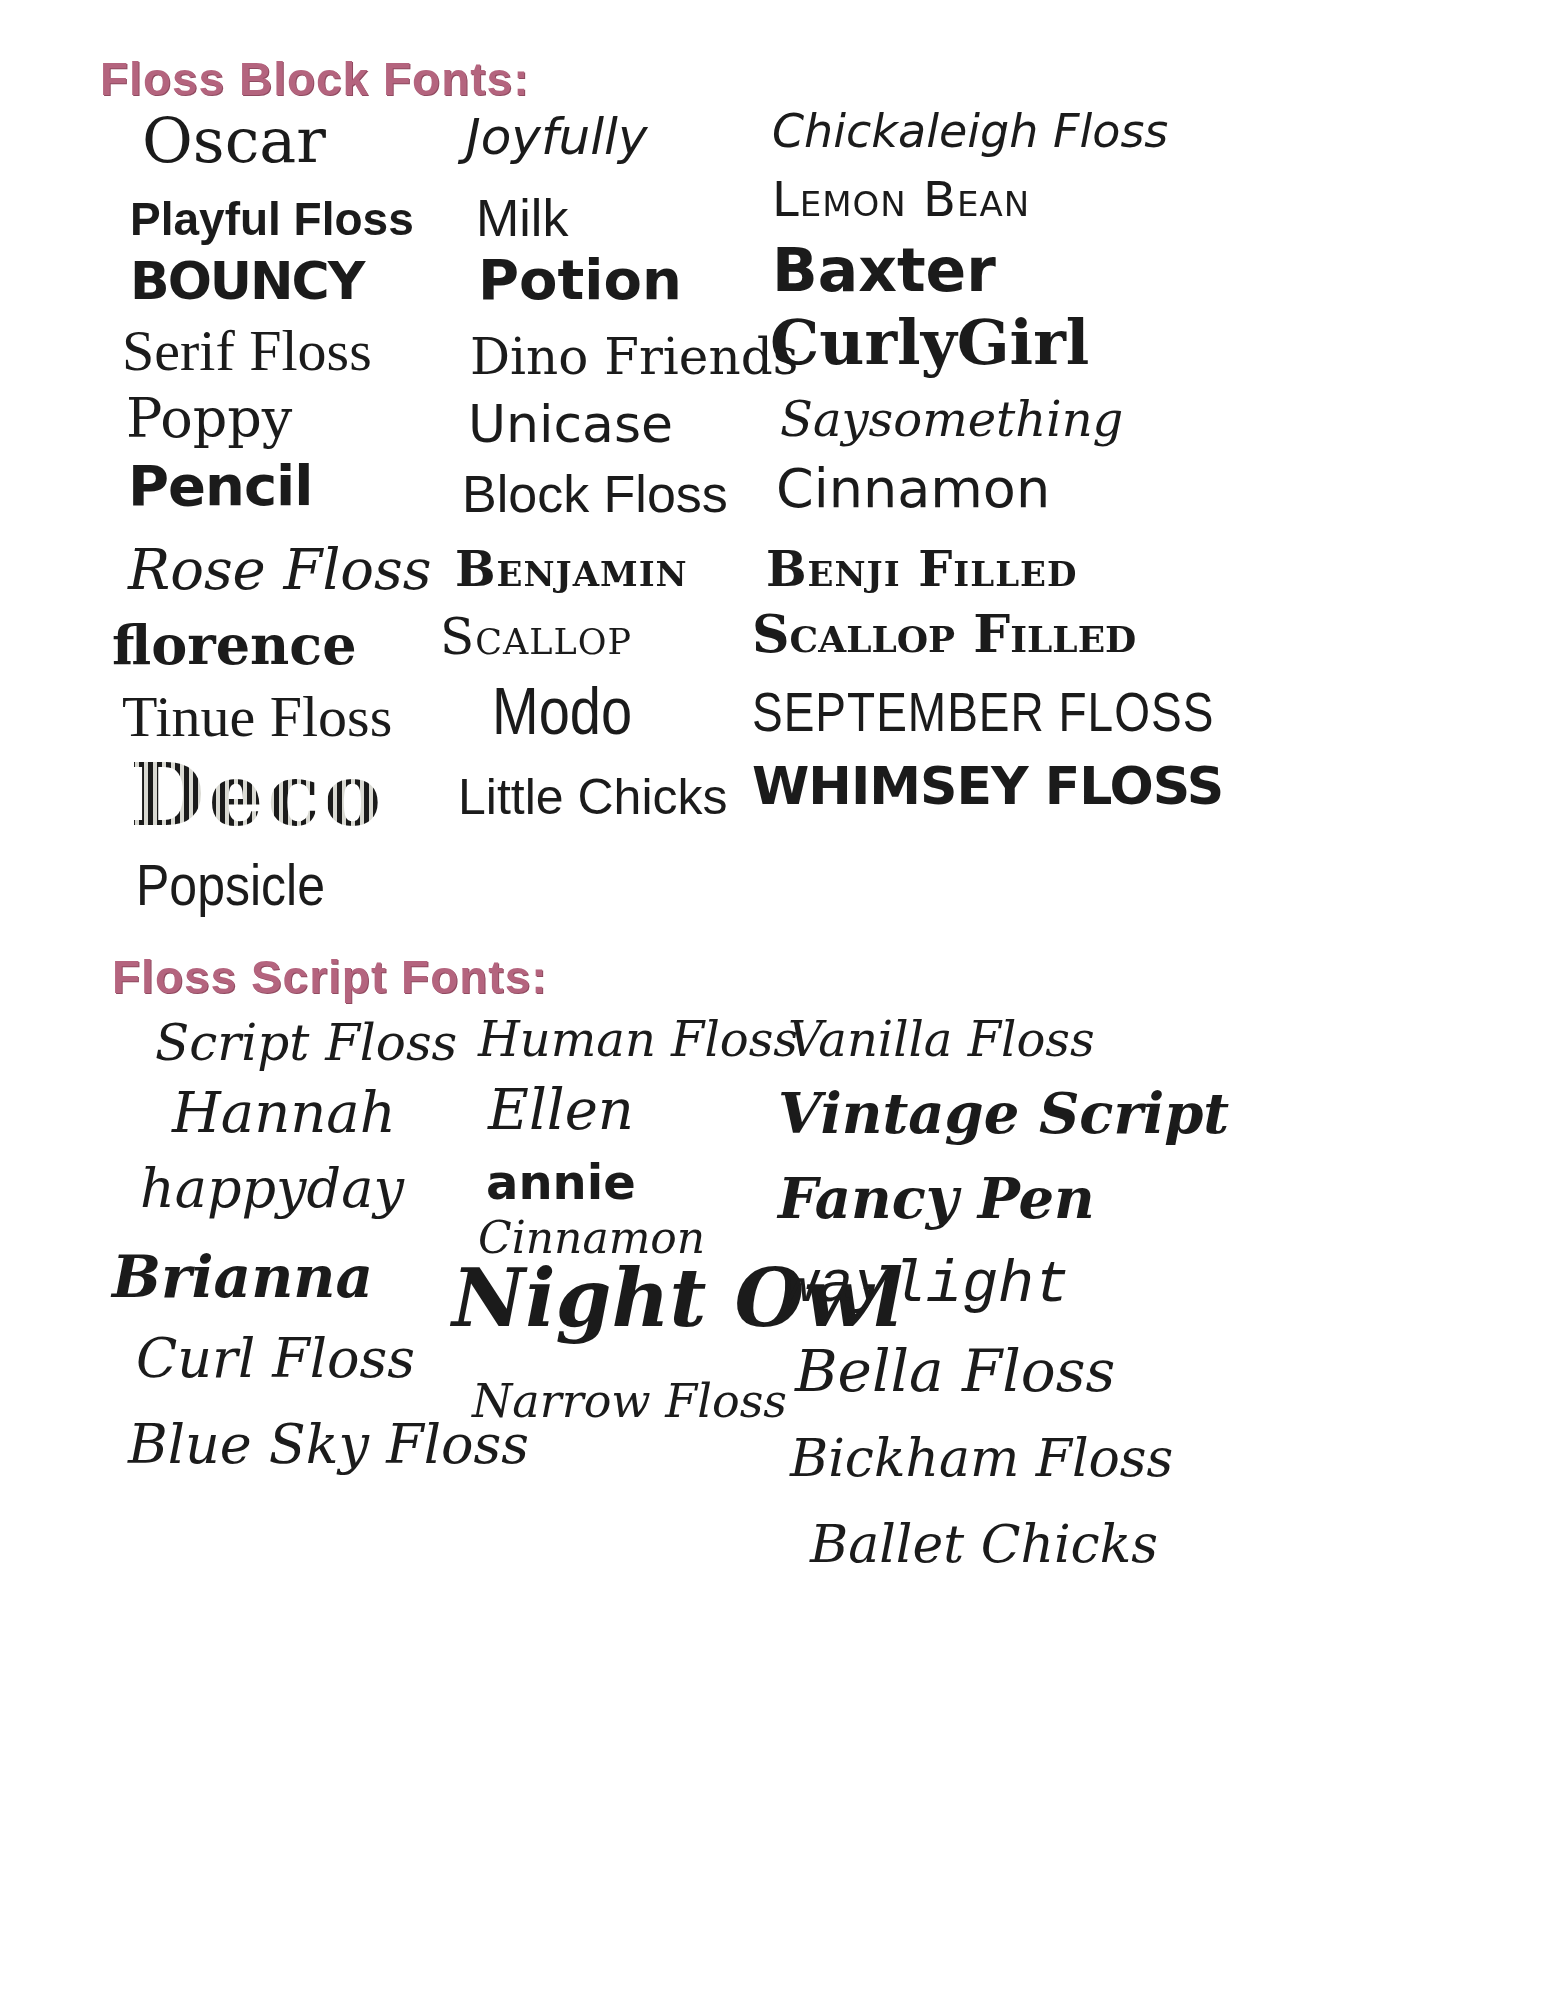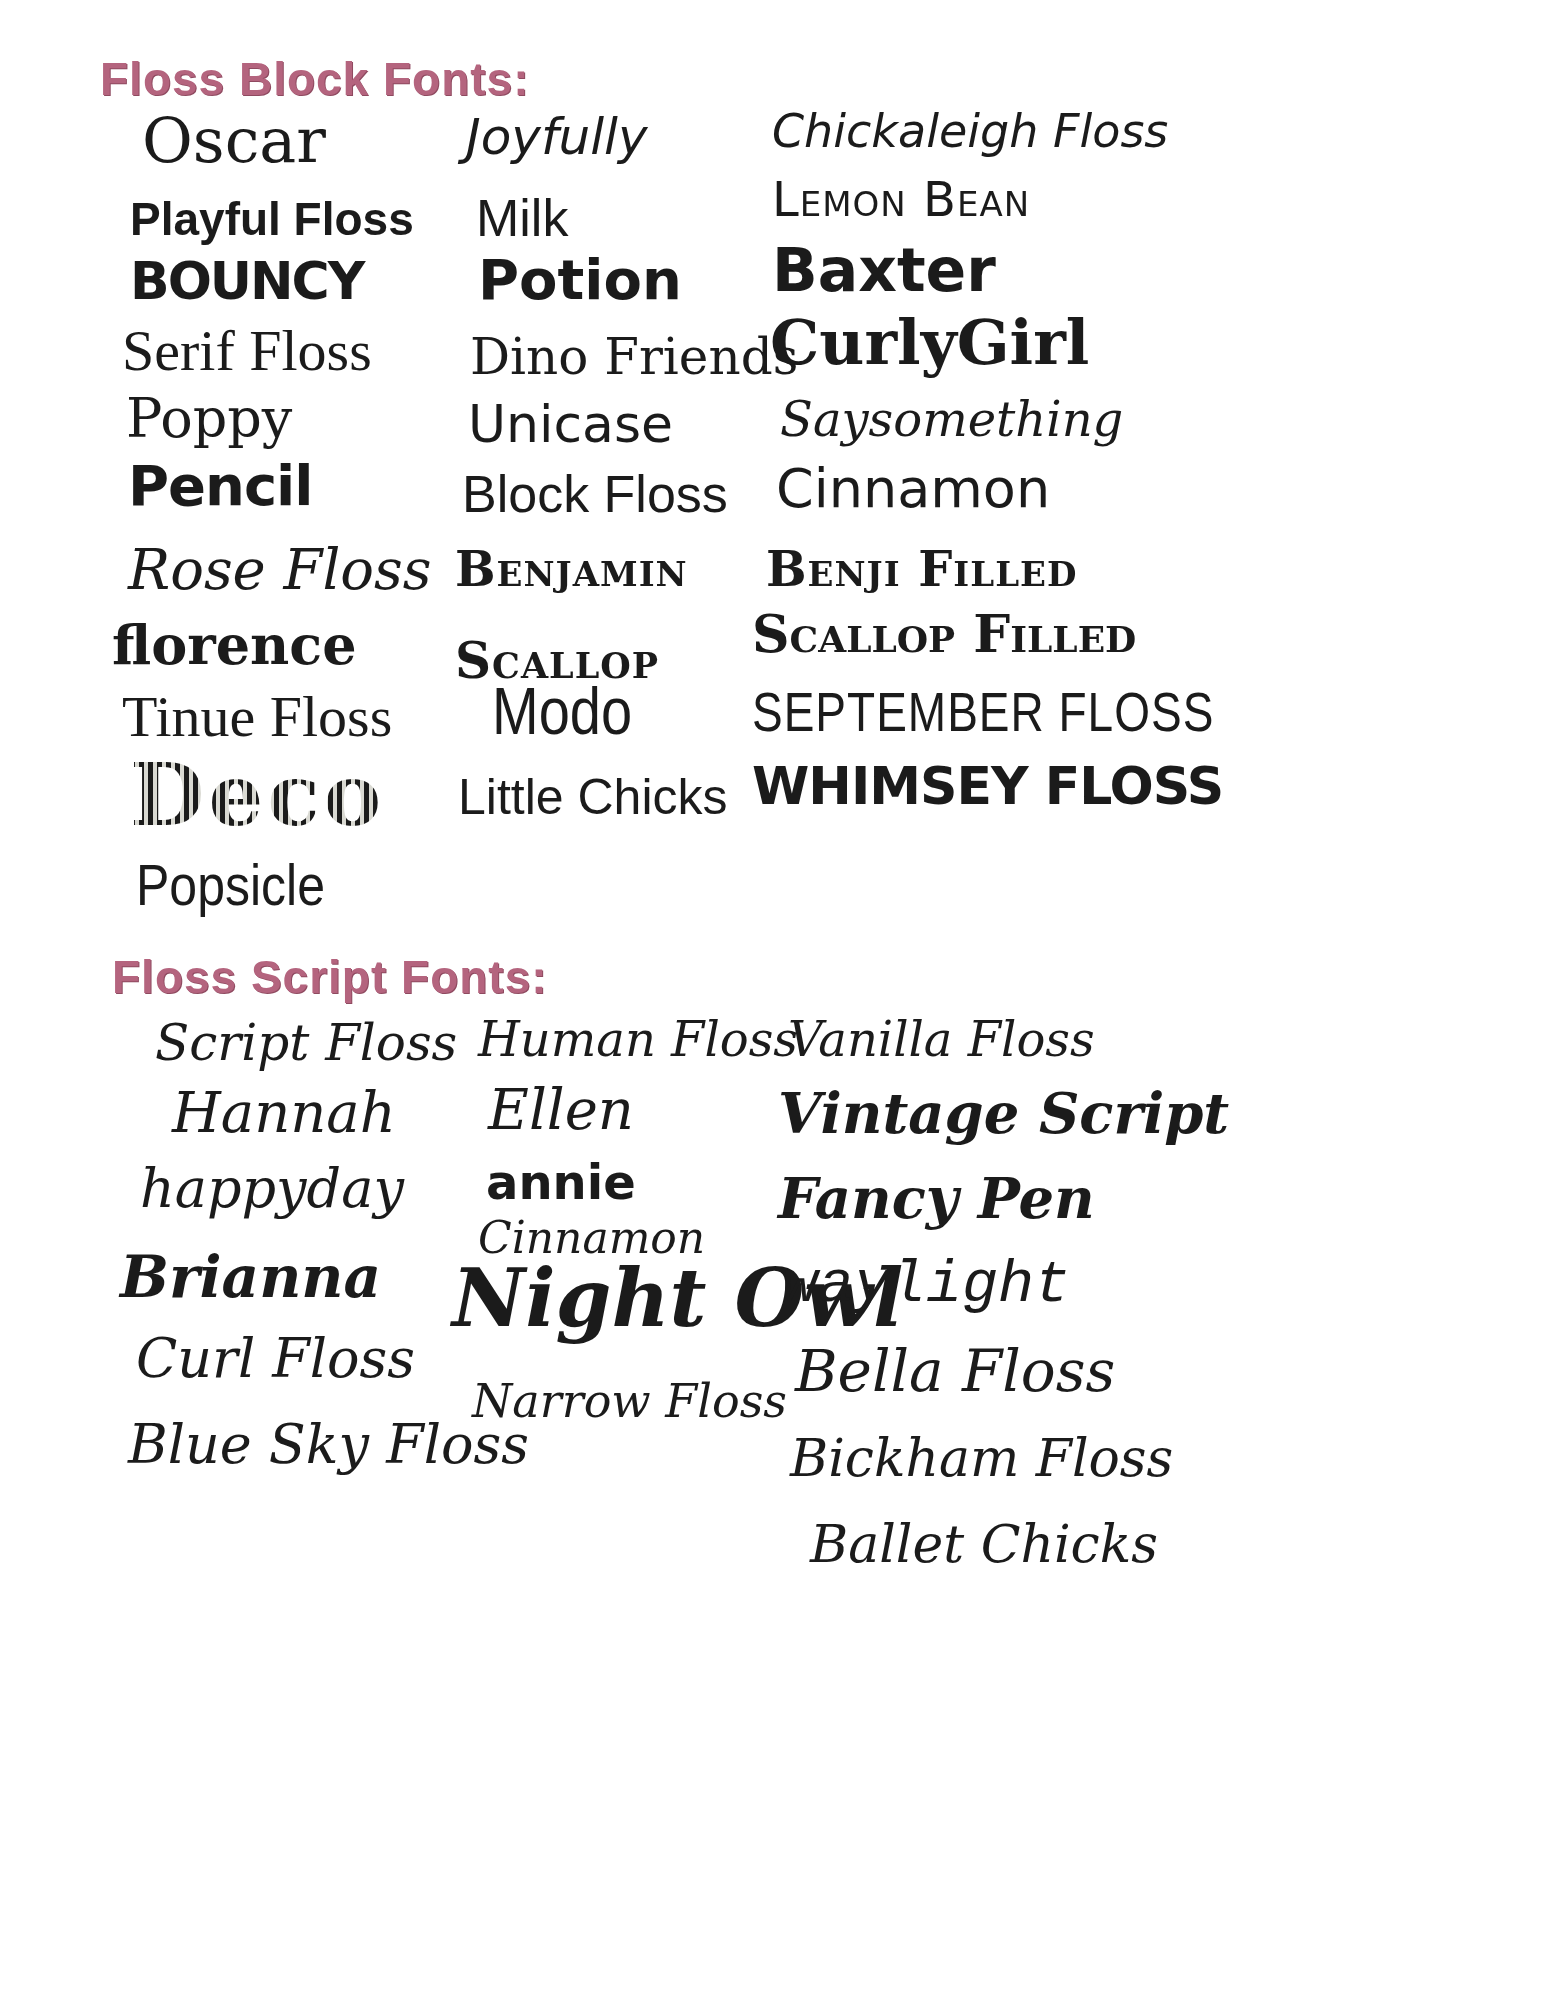--- a/index.html
+++ b/index.html
@@ -28,41 +28,41 @@
   .s-popsicle{left:136px;top:857px;font-size:50px;font-family:"Liberation Sans",sans-serif;transform:scaleY(1.15);transform-origin:top left;}
 
   
   .s-joyfully{left:466px;top:112px;font-size:50px;font-family:"DejaVu Sans",sans-serif;font-style:italic;}
   .s-milk{left:476px;top:192px;font-size:52px;font-family:"Liberation Sans",sans-serif;}
   .s-potion{left:478px;top:252px;font-size:56px;font-family:"DejaVu Sans",sans-serif;font-weight:800;}
   .s-dinofriends{left:470px;top:332px;font-size:50px;font-family:"DejaVu Serif",serif;}
   .s-unicase{left:468px;top:398px;font-size:52px;font-family:"DejaVu Sans",sans-serif;}
   .s-blockfloss{left:462px;top:468px;font-size:52px;font-family:"Liberation Sans",sans-serif;}
   .s-benjamin{left:455px;top:545px;font-size:48px;font-family:"DejaVu Serif",serif;font-weight:bold;font-variant:small-caps;letter-spacing:1px;}
-  .s-scallop{left:455px;top:612px;font-size:50px;font-family:"DejaVu Serif",serif;font-weight:bold;font-variant:small-caps;letter-spacing:1px;margin-top:24px;}
+  .s-scallop{left:440px;top:612px;font-size:50px;font-family:"DejaVu Serif",serif;font-weight:normal;font-variant:small-caps;letter-spacing:1px;}
   .s-modo{left:492px;top:678px;font-size:56px;font-family:"Liberation Sans",sans-serif;transform:scaleY(1.2);transform-origin:top left;}
   .s-littlechicks{left:458px;top:772px;font-size:50px;font-family:"Liberation Sans",sans-serif;}
 
   
   .s-chickaleigh{left:772px;top:108px;font-size:46px;font-family:"DejaVu Sans",sans-serif;font-style:italic;}
   .s-lemonbean{left:772px;top:175px;font-size:48px;font-family:"DejaVu Sans",sans-serif;font-variant:small-caps;letter-spacing:1px;}
   .s-baxter{left:772px;top:240px;font-size:60px;font-family:"DejaVu Sans",sans-serif;font-weight:800;}
   .s-curlygirl{left:770px;top:312px;font-size:62px;font-family:"DejaVu Serif",serif;font-weight:bold;}
   .s-saysomething{left:780px;top:395px;font-size:48px;font-family:"DejaVu Serif",serif;font-style:italic;}
   .s-cinnamon{left:776px;top:462px;font-size:54px;font-family:"DejaVu Sans",sans-serif;}
   .s-benjifilled{left:766px;top:545px;font-size:48px;font-family:"DejaVu Serif",serif;font-weight:bold;font-variant:small-caps;letter-spacing:1px;}
   .s-scallopfilled{left:752px;top:608px;font-size:52px;font-family:"DejaVu Serif",serif;font-weight:800;font-variant:small-caps;}
   .s-septemberfloss{left:752px;top:684px;font-size:46px;font-family:"Liberation Sans",sans-serif;text-transform:uppercase;letter-spacing:1px;transform:scaleY(1.2);transform-origin:top left;}
   .s-whimseyfloss{left:752px;top:760px;font-size:52px;font-family:"DejaVu Sans",sans-serif;font-weight:800;text-transform:uppercase;letter-spacing:-1px;}
 
   
   .s-scriptfloss{left:155px;top:1018px;font-size:50px;font-family:"DejaVu Serif",serif;font-style:italic;}
   .s-hannah{left:148px;top:1085px;font-size:56px;font-family:"DejaVu Serif",serif;font-style:italic;margin-left:24px;}
   .s-happyday{left:140px;top:1162px;font-size:54px;font-family:"DejaVu Serif",serif;font-style:italic;}
-  .s-brianna{left:120px;top:1248px;font-size:58px;font-family:"DejaVu Serif",serif;font-style:italic;font-weight:bold;}
+  .s-brianna{left:112px;top:1248px;font-size:58px;font-family:"DejaVu Serif",serif;font-style:italic;font-weight:bold;}
   .s-curlfloss{left:136px;top:1332px;font-size:54px;font-family:"DejaVu Serif",serif;font-style:italic;}
   .s-blueskyfloss{left:128px;top:1418px;font-size:54px;font-family:"DejaVu Serif",serif;font-style:italic;}
 
   
   .s-humanfloss{left:478px;top:1015px;font-size:48px;font-family:"DejaVu Serif",serif;font-style:italic;}
   .s-ellen{left:488px;top:1082px;font-size:56px;font-family:"DejaVu Serif",serif;font-style:italic;}
   .s-annie{left:486px;top:1158px;font-size:48px;font-family:"DejaVu Sans",sans-serif;font-weight:800;}
   .s-cookies{left:478px;top:1216px;font-size:44px;font-family:"DejaVu Serif",serif;font-style:italic;}
   .s-nightowl{left:452px;top:1258px;font-size:80px;font-family:"DejaVu Serif",serif;font-style:italic;font-weight:bold;}
   .s-narrowfloss{left:472px;top:1378px;font-size:46px;font-family:"DejaVu Serif",serif;font-style:italic;text-align:right;}

